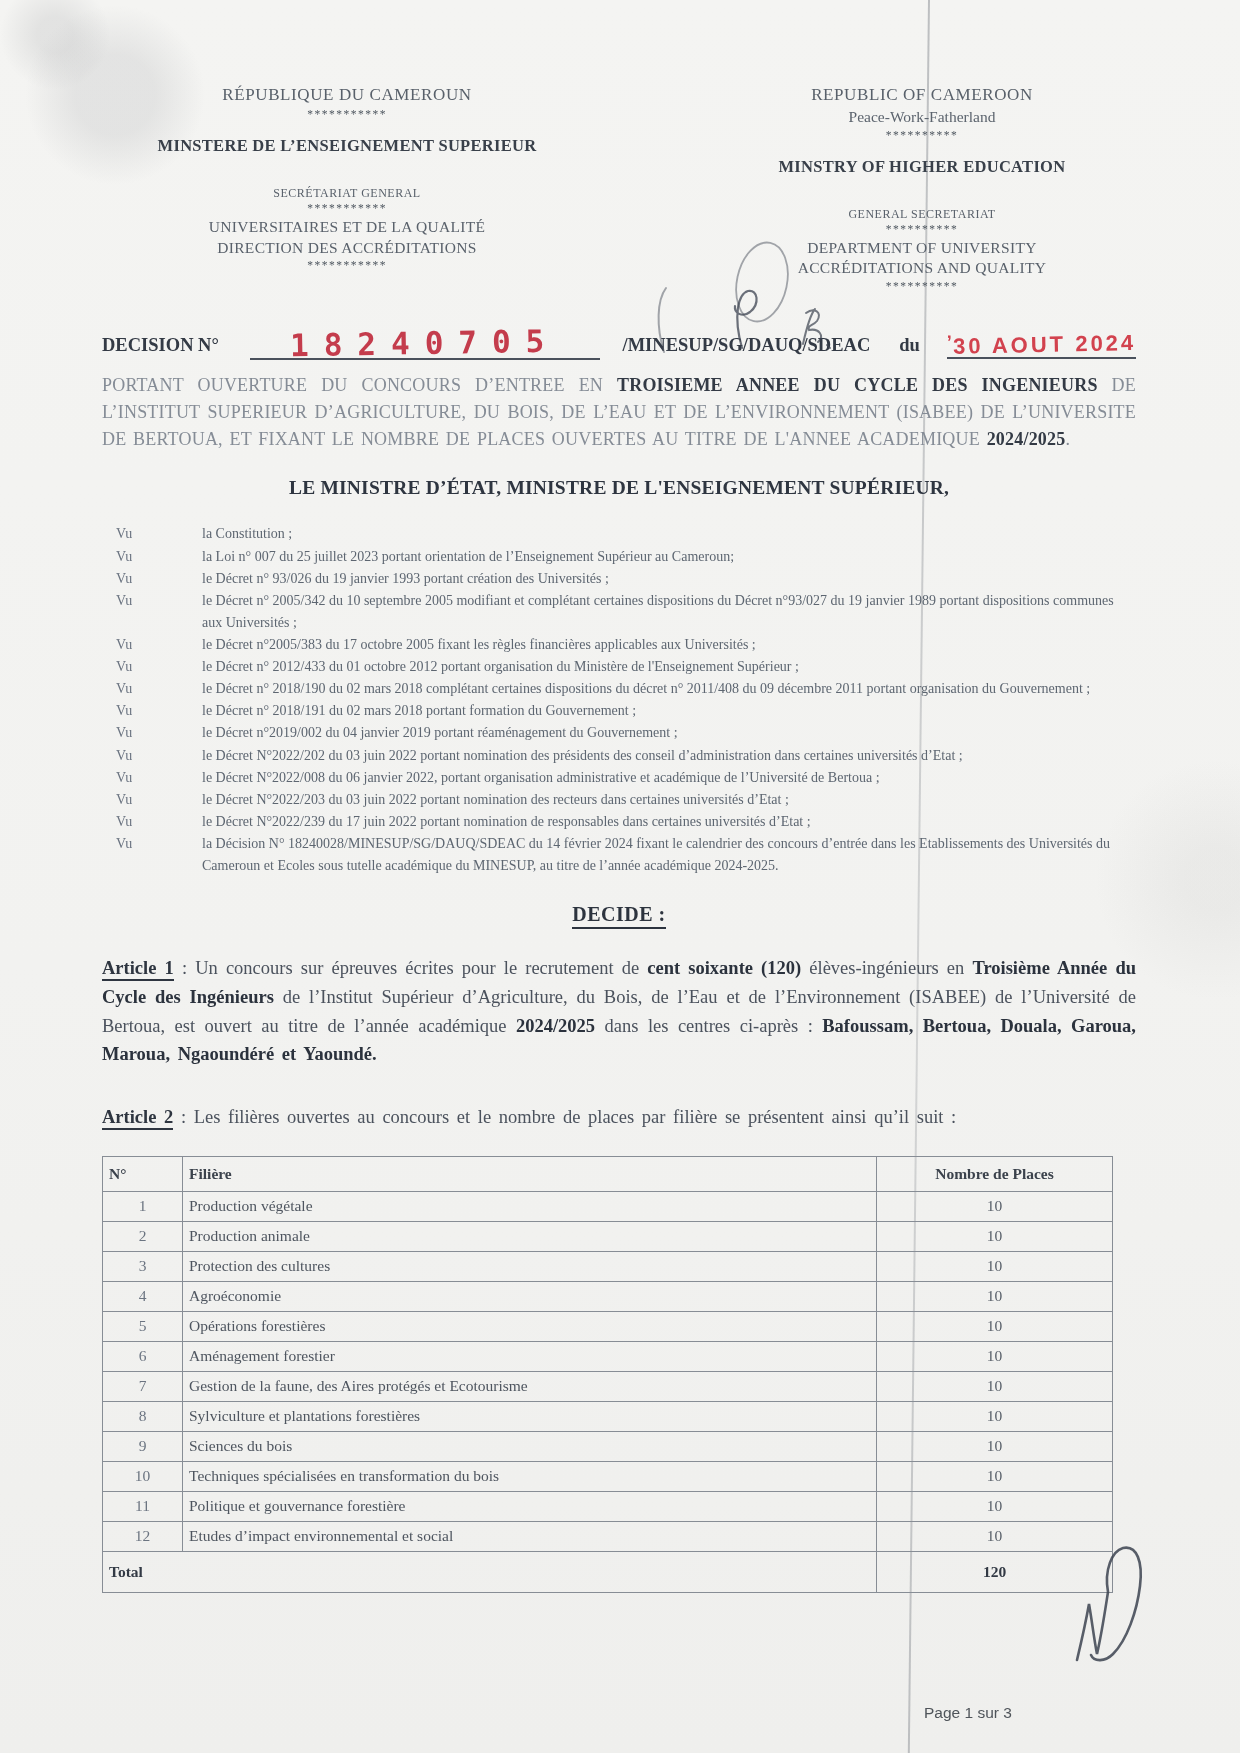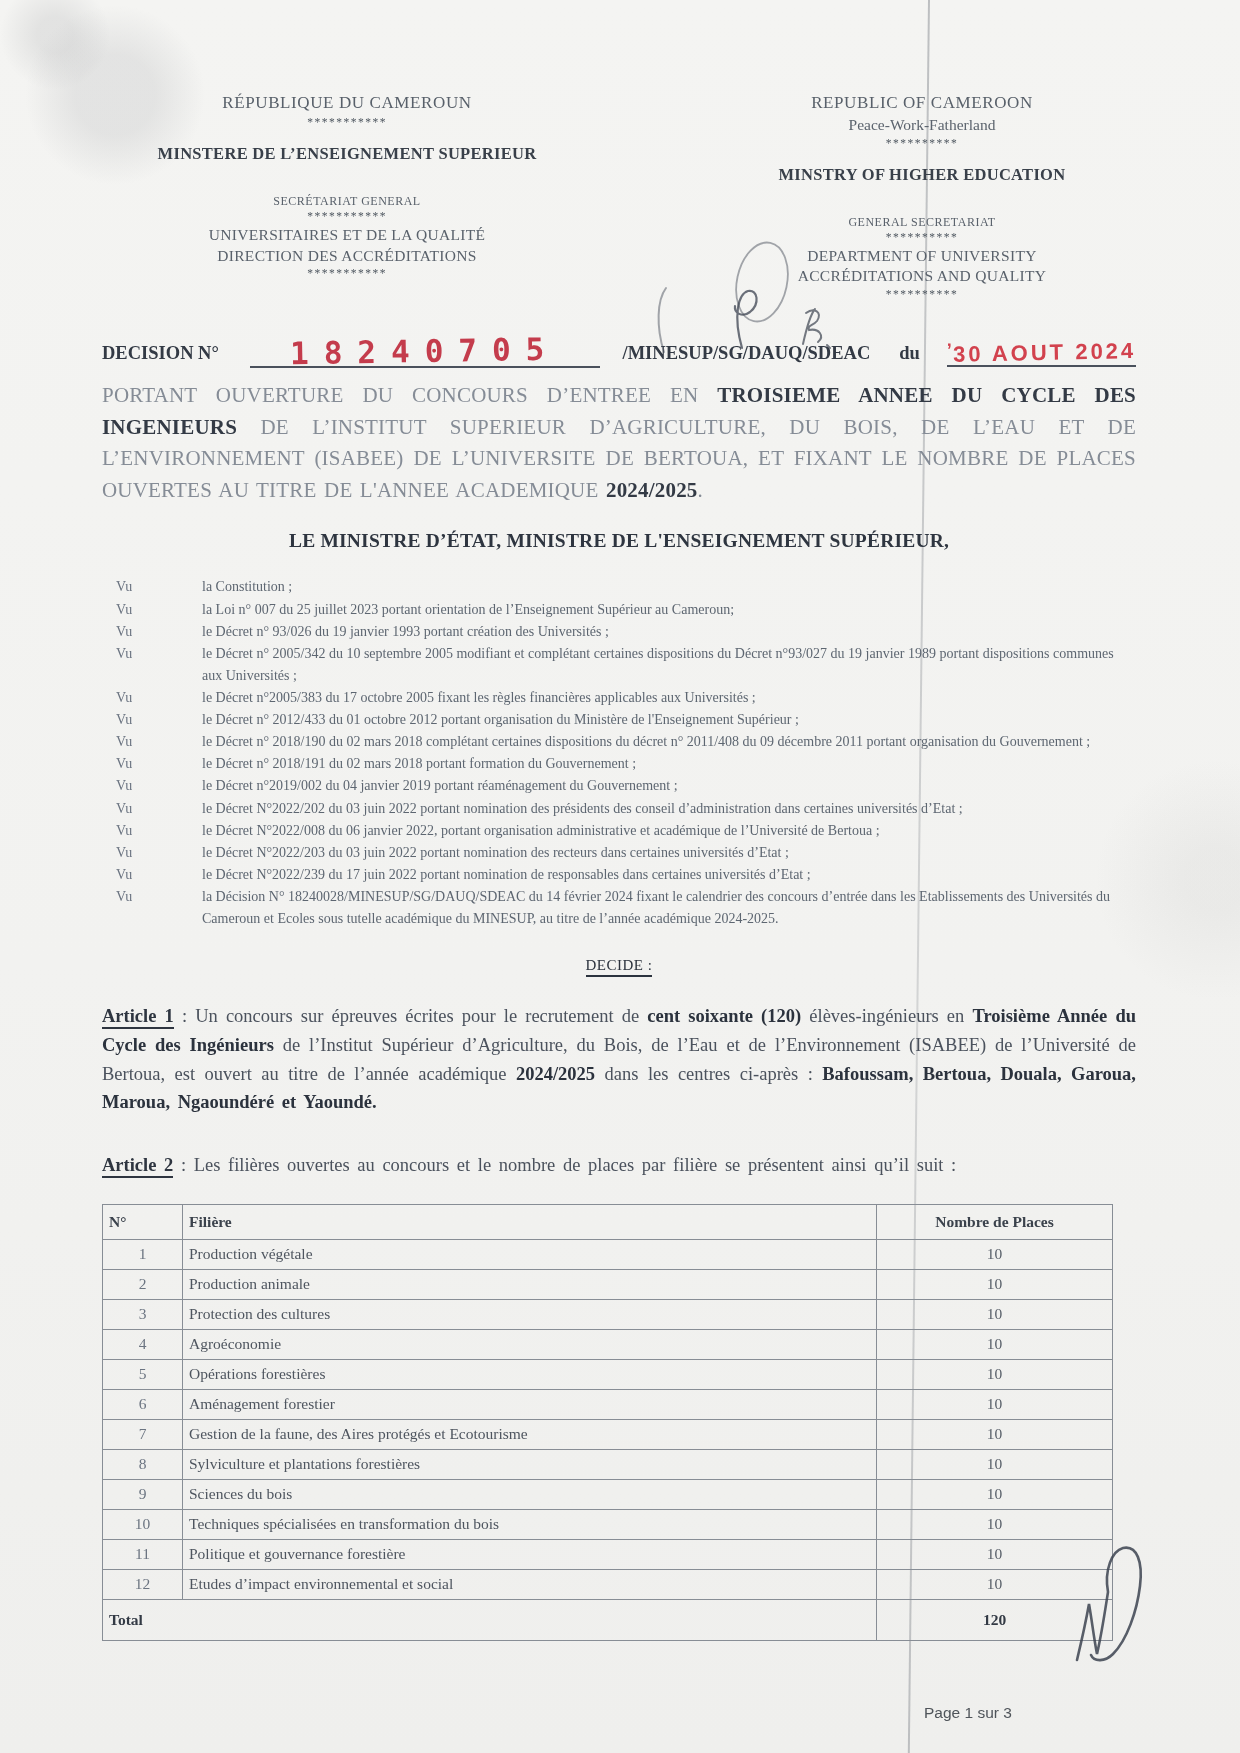--- a/index.html
+++ b/index.html
@@ -8,21 +8,21 @@
     background:
       radial-gradient(circle at 115px 95px, rgba(140,142,148,.16) 0 40px, rgba(140,142,148,0) 90px),
       radial-gradient(circle at 55px 35px, rgba(120,122,128,.14) 0 18px, rgba(120,122,128,0) 55px),
       radial-gradient(circle at 1215px 880px, rgba(160,160,158,.10) 0 30px, rgba(160,160,158,0) 120px),
       linear-gradient(180deg,#f4f4f2 0%,#f2f2f0 55%,#efefed 100%);
     font-family:"Liberation Serif", serif;color:#4a515b;
   }
   .fold-line{position:absolute;left:928px;top:0;width:1.5px;height:1760px;
     background:linear-gradient(180deg,rgba(105,110,118,.40),rgba(105,110,118,.22) 60%,rgba(105,110,118,.38));
     transform:rotate(.66deg);transform-origin:top center;}
-  .content{position:absolute;left:102px;top:8px;width:1034px;}
+  .content{position:absolute;left:102px;top:0;width:1034px;}
   
   .header-row{display:flex;justify-content:space-between;margin-top:84px;}
   .hcol{text-align:center;line-height:1.34;}
   .hcol-left{width:490px;}
   .hcol-right{width:400px;margin-right:14px;}
   .hc-country{font-size:17px;letter-spacing:.6px;color:#58606a;}
   .hc-motto{font-size:15.5px;color:#5b636d;}
   .stars{font-size:11.5px;letter-spacing:1.5px;color:#4e565f;}
   .hc-ministry{font-weight:bold;font-size:16.5px;color:#39404a;margin-top:13px;letter-spacing:.3px;}
   .hc-secretariat{margin-top:28px;font-size:12px;color:#59616b;letter-spacing:.5px;}
@@ -36,34 +36,34 @@
     font-size:31px;font-weight:bold;letter-spacing:15px;color:#c43c4c;
     transform:rotate(-1deg) translateY(3px);}
   .decision-ref{margin-left:2px;}
   .du-word{margin-left:8px;}
   .blank-date{flex:1;margin-left:6px;}
   .date-stamp{display:inline-block;font-family:"Liberation Sans", sans-serif;
     font-size:22px;font-weight:bold;letter-spacing:3px;color:#d2424e;
     transform:rotate(-1.2deg) translateY(1px);white-space:nowrap;}
   .stamp-tick{font-size:18px;vertical-align:6px;margin-right:-2px;}
   
-  .subject{margin-top:12px;font-size:21px;line-height:1.5;text-align:justify;
+  .subject{margin-top:12px;font-size:18px;line-height:1.5;text-align:justify;
     color:#858c96;letter-spacing:.2px;word-spacing:2px;}
   .subject .b{color:#333a45;font-weight:bold;}
   
   .minister{margin-top:24px;text-align:center;font-weight:bold;font-size:19.5px;
     color:#2e3540;letter-spacing:.2px;}
   
   .vu-list{margin-top:24px;font-size:14px;line-height:1.58;color:#5d6671;}
   .vu-row{display:flex;}
   .vu-label{flex:0 0 86px;padding-left:14px;color:#6a7380;}
   .vu-text{flex:1;}
   
   .decide{margin-top:26px;text-align:center;}
-  .decide span{font-weight:normal;font-size:15px;color:#2c333e;
+  .decide span{font-weight:bold;font-size:20px;color:#2c333e;
     border-bottom:2.5px solid #2c333e;padding-bottom:2px;letter-spacing:.5px;}
   
   .article{margin-top:28px;font-size:18.5px;line-height:1.55;text-align:justify;
     color:#4b525d;word-spacing:3px;}
   .article + .article{margin-top:34px;}
   .article .lbl{font-weight:bold;color:#2e3540;border-bottom:2px solid #2e3540;padding-bottom:1px;}
   .article .b{font-weight:bold;color:#2b323d;}
   
   table.filieres{margin-top:24px;border-collapse:collapse;table-layout:fixed;
     width:1010px;font-size:15.5px;color:#4e555f;}

